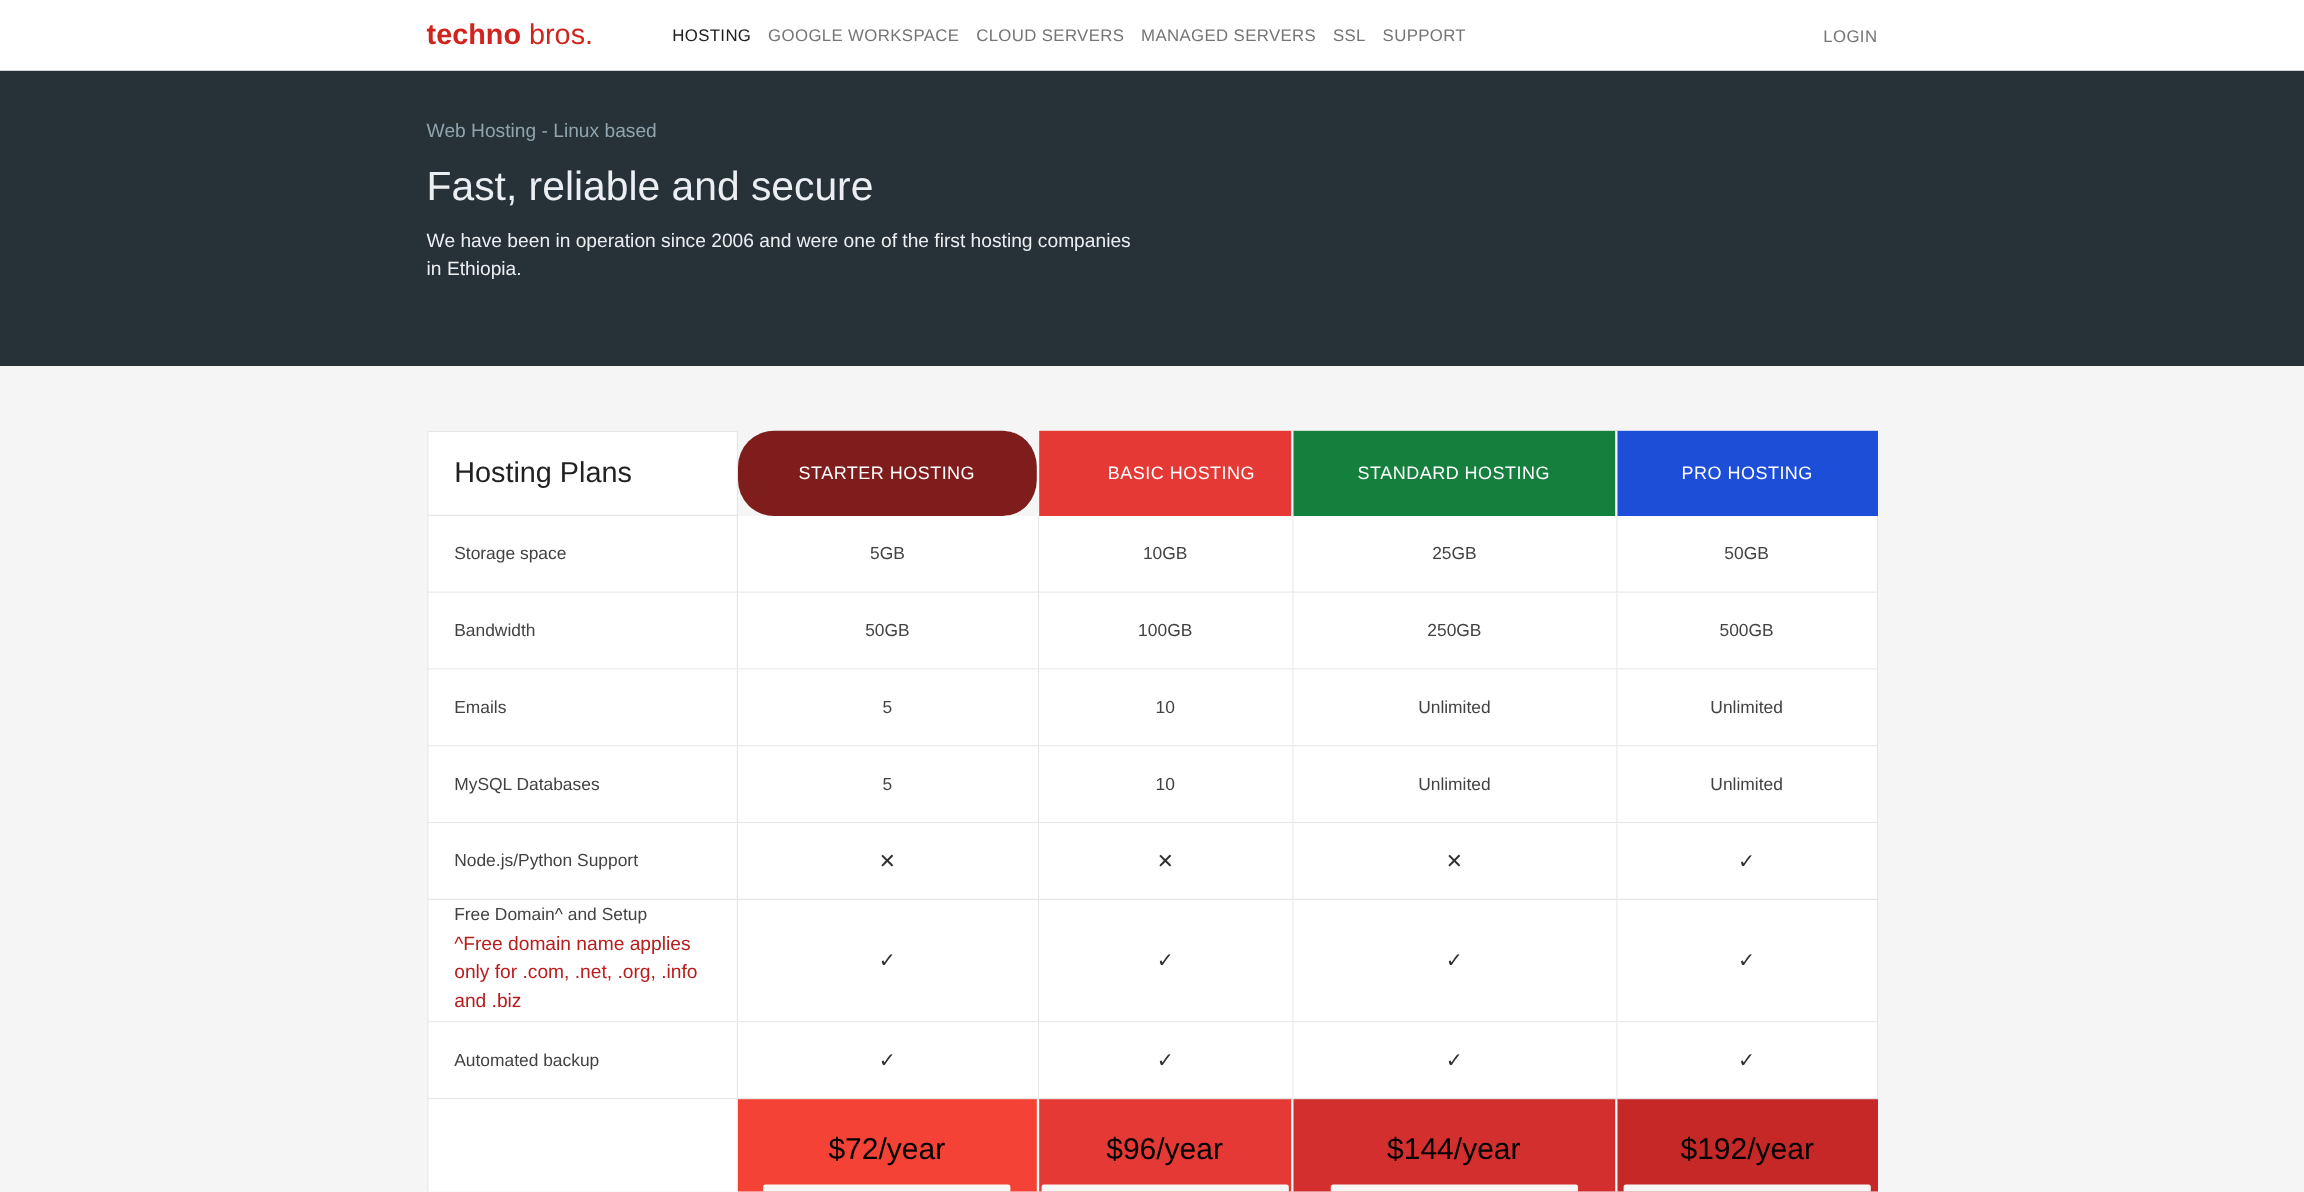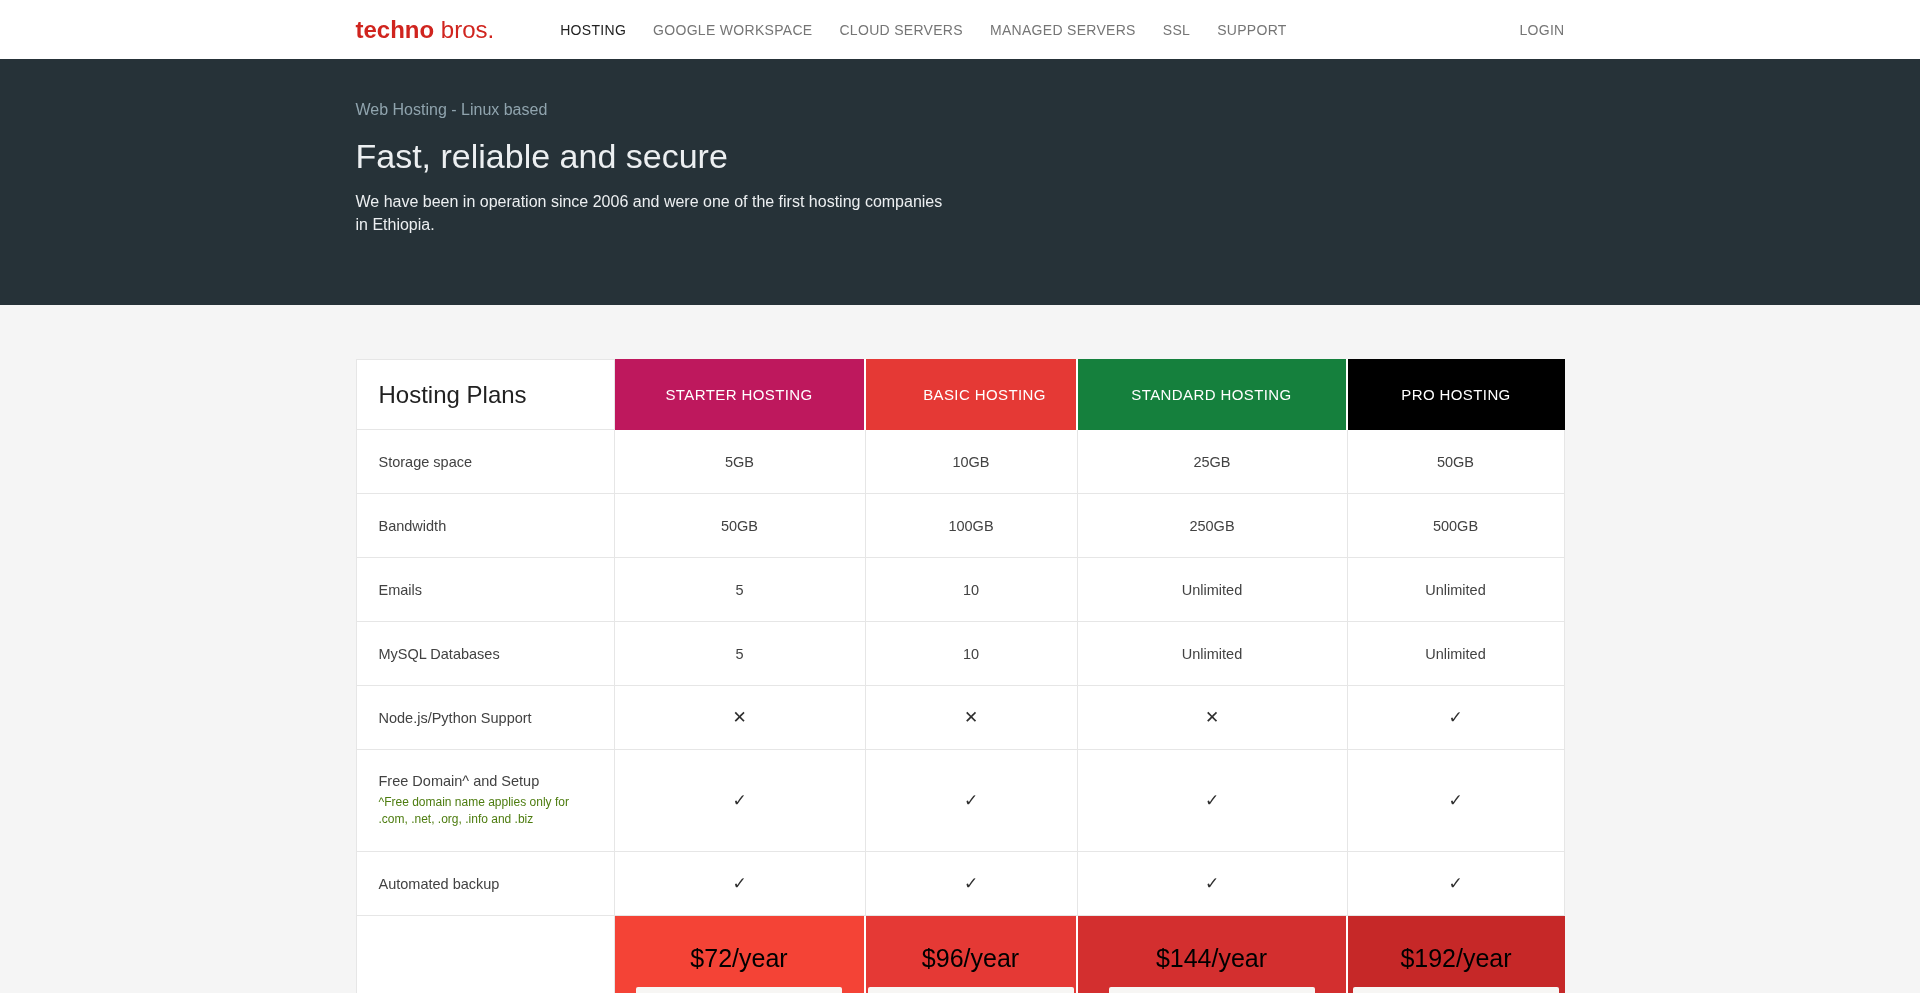--- a/index.html
+++ b/index.html
@@ -10,21 +10,21 @@
     color:#424242;
   }
   .container { width:1209px; margin:0 auto; }
 
   
   .navbar { background:#ffffff; height:59px; }
   .nav-inner { display:flex; align-items:center; height:59px; }
   .logo { font-size:24px; color:#d0241e; text-decoration:none; margin-right:66px; white-space:nowrap; cursor:pointer; }
   .logo .logo-bold { font-weight:700; }
   .logo .logo-light { font-weight:400; }
-  .nav-links { list-style:none; display:flex; align-items:center; gap:27px; }
+  .nav-links { list-style:none; display:flex; align-items:center; gap:14px; }
   .nav-links a {
     text-decoration:none; color:#757575; font-size:14px;
     letter-spacing:0.3px; cursor:pointer; white-space:nowrap;
   }
   .nav-links a.active { color:#212121; }
   .login-link {
     margin-left:auto; text-decoration:none; color:#757575;
     font-size:14px; letter-spacing:0.3px; cursor:pointer;
   }
 
@@ -58,21 +58,21 @@
     height:71px; border:none; border-right:2px solid #ffffff;
     color:#ffffff; font-size:15px; letter-spacing:0.4px;
     align-items:center; justify-content:center; text-align:center;
   }
   .plan-head.last { border-right:none; }
 
   .feature-row-label { min-height:64px; font-size:14.5px; color:#424242; }
   .feature-row-value { min-height:64px; font-size:14.5px; color:#424242; }
   .row-tall { min-height:102px; }
   .glyph { font-size:17px; color:#2f2f2f; }
-  .feature-note { font-size:12px; color:#4d7c0f; line-height:1.45; margin-top:5px; }
+  .feature-note { font-size:16px; color:#b91c1c; line-height:1.45; margin-top:5px; }
 
   .price-spacer { height:130px; border-bottom:none; }
   .price-cell {
     height:130px; border:none; border-right:2px solid #ffffff;
     align-items:center; justify-content:flex-start; padding-top:26px;
   }
   .price-cell.last { border-right:none; }
   .price-text { color:#000000; font-size:25px; line-height:1.35; }
   .price-button {
     margin-top:11px; width:206px; height:36px;
@@ -104,30 +104,30 @@
     <p class="hero-desc">We have been in operation since 2006 and were one of the first hosting companies in Ethiopia.</p>
   </div>
 </header>
 
 <main>
   <div class="container table-wrap">
     <div class="pricing-table" id="pricing-table">
         <div class="cell first-col plans-title-cell">
           <span class="plans-title">Hosting Plans</span>
         </div>
-        <div class="cell plan-head" style="background: #be185d;">
+        <div class="cell plan-head" style="background: #7f1d1d; border-radius: 30px;">
           <span>STARTER HOSTING</span>
         </div>
         <div class="cell plan-head" style="background: rgb(229, 57, 53); padding-left: 28px;">
           <span>BASIC HOSTING</span>
         </div>
         <div class="cell plan-head" style="background: #15803d;">
           <span>STANDARD HOSTING</span>
         </div>
-        <div class="cell plan-head last" style="background: #000000;">
+        <div class="cell plan-head last" style="background: #1d4ed8;">
           <span>PRO HOSTING</span>
         </div>
         <div class="cell first-col feature-row-label">
           <span>Storage space</span>
         </div>
         <div class="cell value-col feature-row-value">
           <span>5GB</span>
         </div>
         <div class="cell value-col feature-row-value">
           <span>10GB</span>

